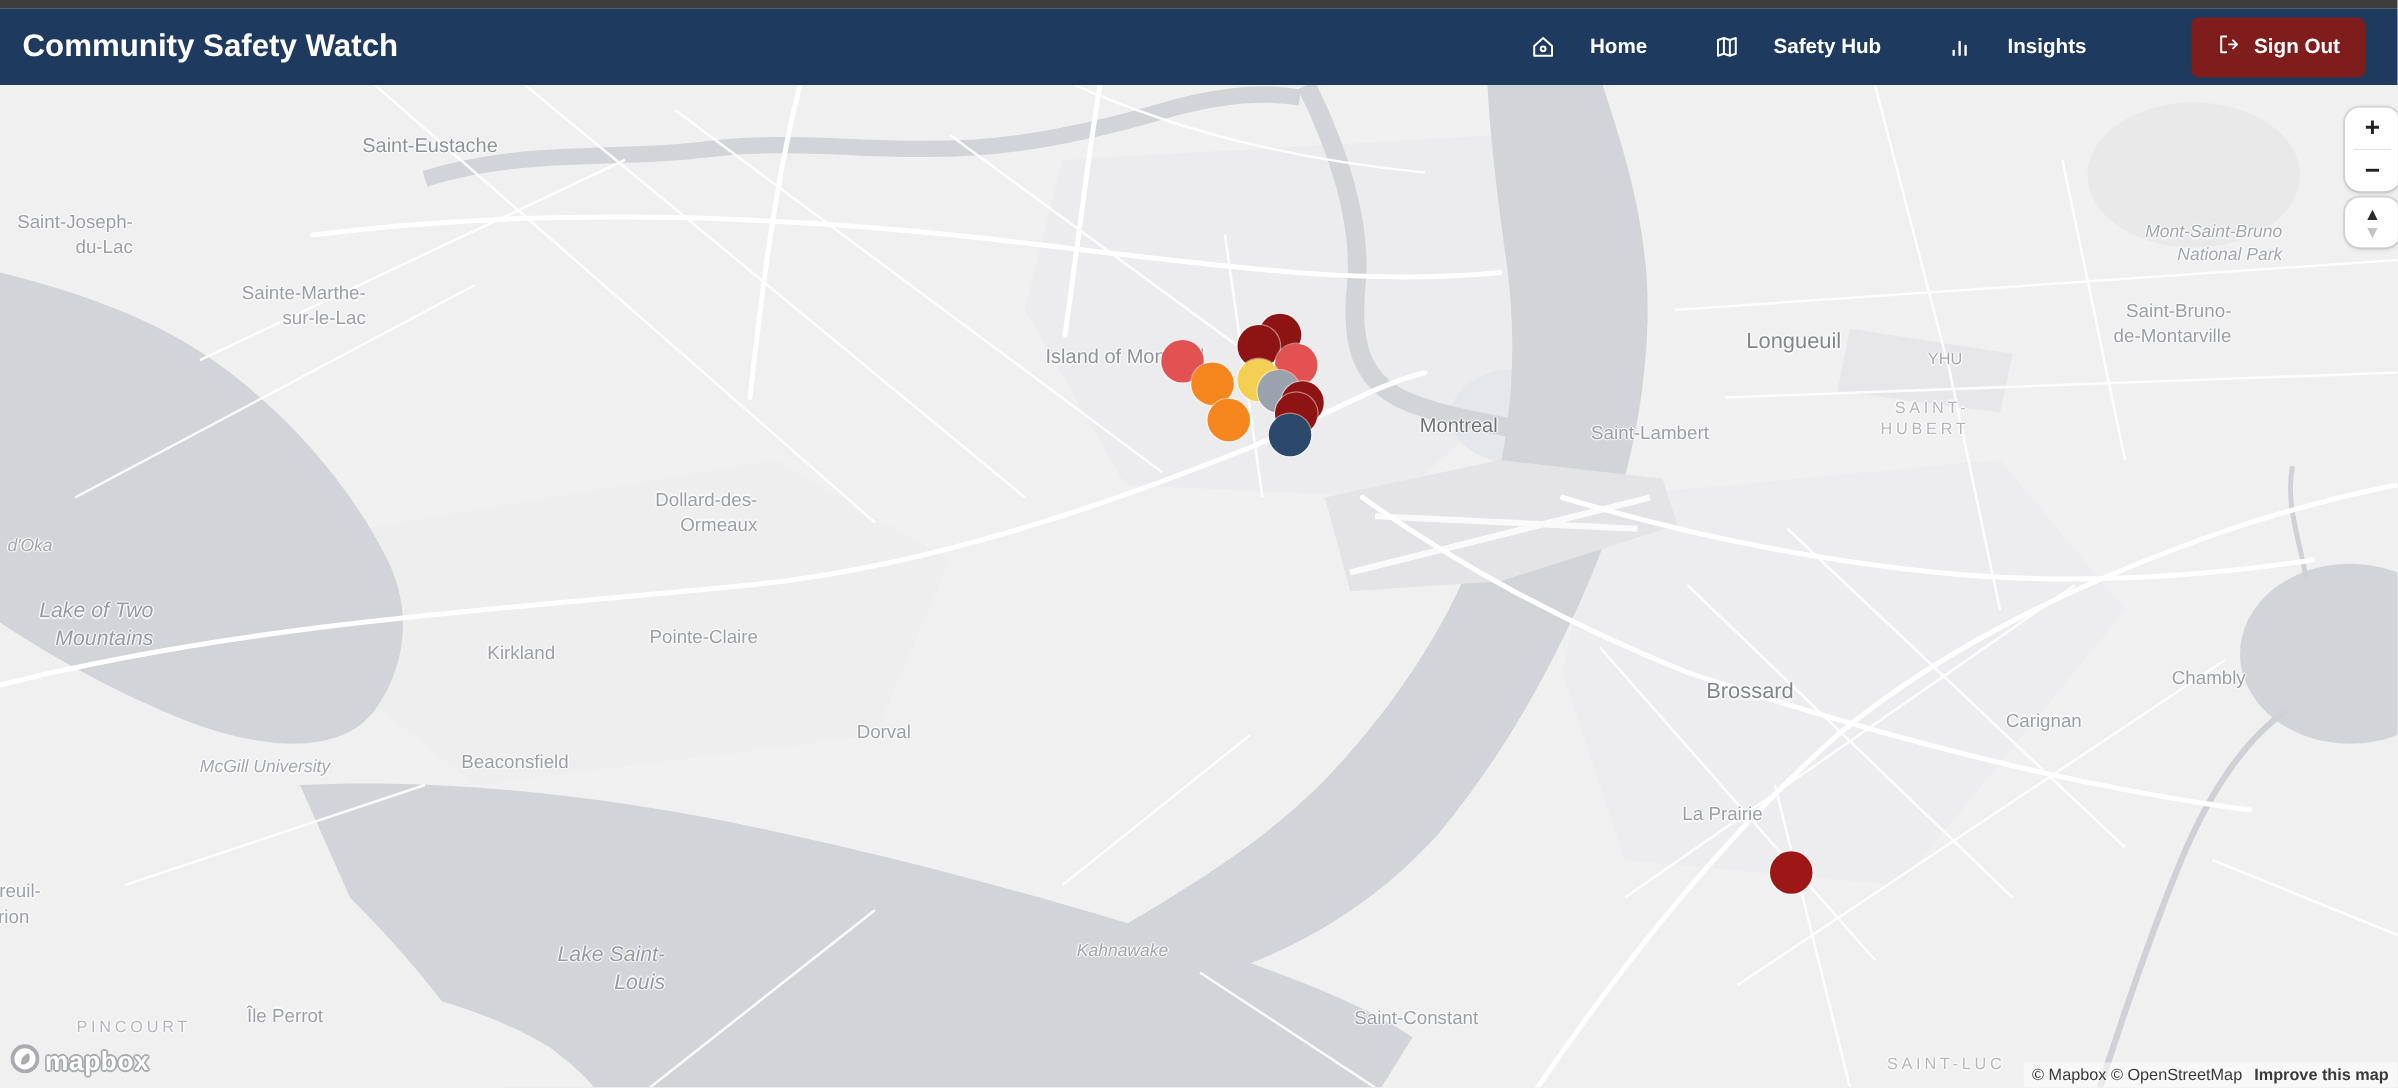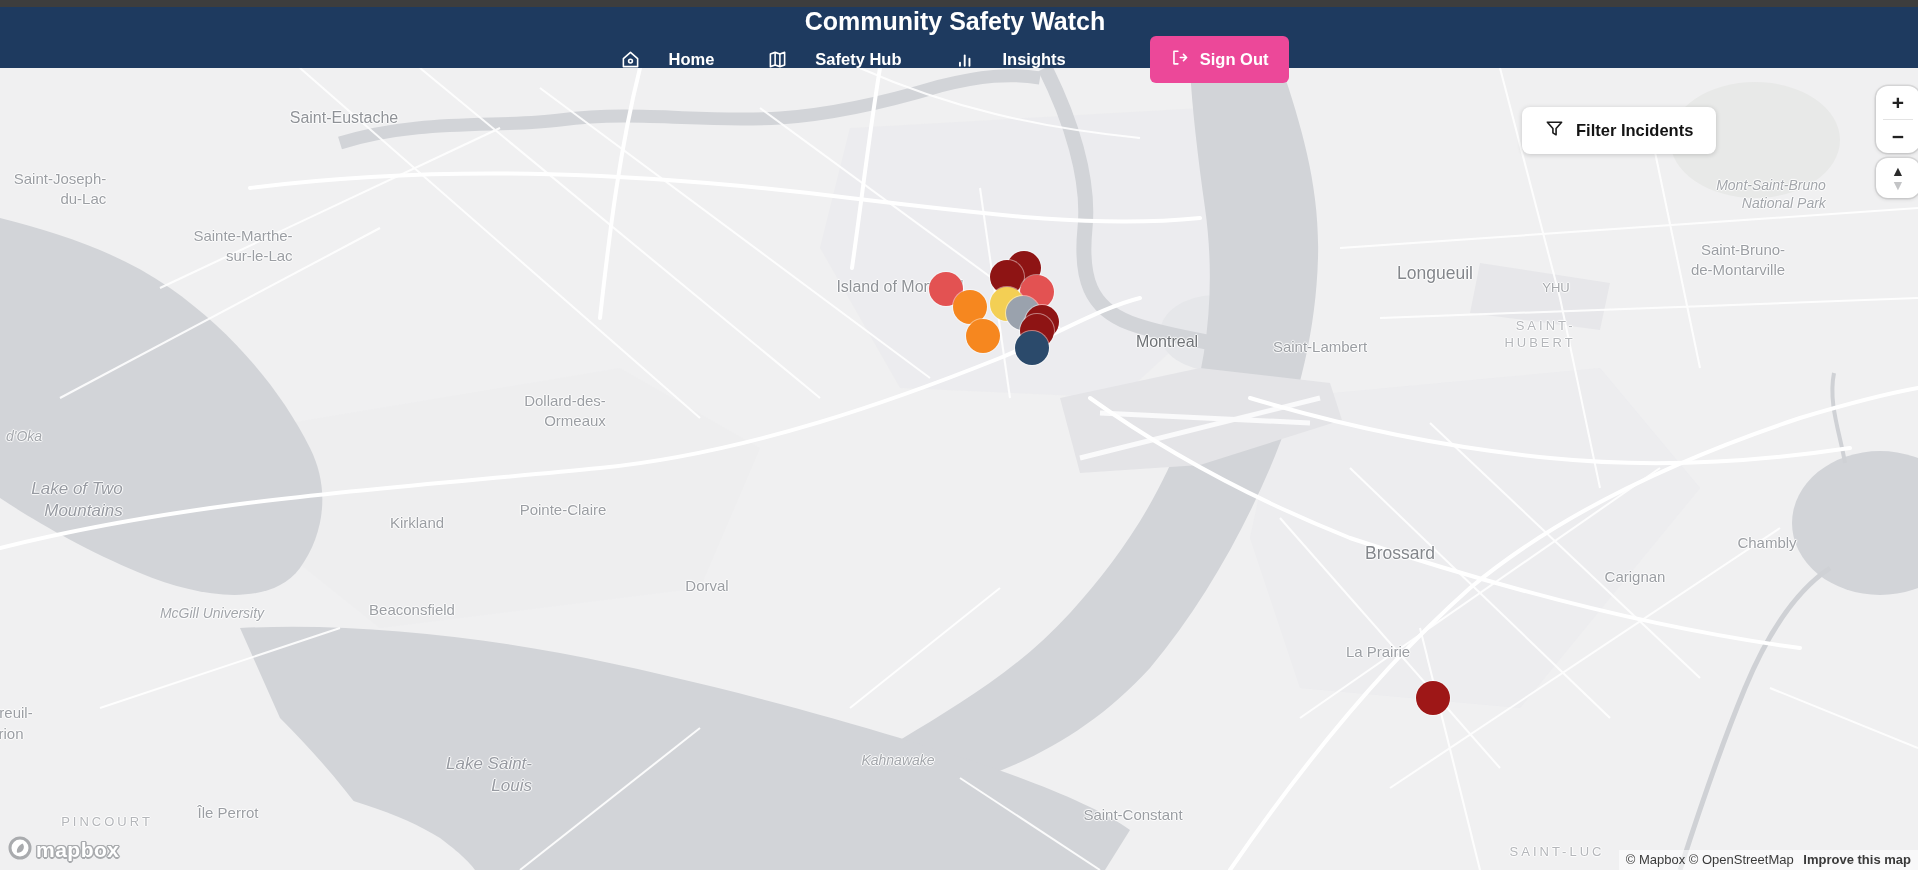--- a/index.html
+++ b/index.html
@@ -6,28 +6,28 @@
   body{
     width:1918px;height:870px;overflow:hidden;position:relative;
     font-family:"Liberation Sans","DejaVu Sans",sans-serif;
     background:#f0f0f1;
   }
   
   .topstrip{position:absolute;left:0;top:0;width:1918px;height:7px;background:#3d3d3d;}
   header{
     position:absolute;left:0;top:7px;width:1918px;height:61px;background:#1e3a5f;
     display:flex;align-items:center;justify-content:space-between;box-sizing:border-box;
-    padding:0 26px 0 18px;z-index:30;flex-direction:column;
+    padding:0 26px 0 18px;z-index:30;
   }
   .app-title{color:#fff;font-size:25px;font-weight:700;}
   .nav{display:flex;align-items:center;gap:54px;}
   .nav-item{display:flex;align-items:center;gap:28px;color:#fff;font-size:16.5px;font-weight:600;cursor:pointer;}
   .nav-item svg{display:block;}
   .signout-btn{
-    margin-left:30px;display:flex;align-items:center;gap:11px;background:#ec4899;color:#fff;
+    margin-left:30px;display:flex;align-items:center;gap:11px;background:#7f1d1d;color:#fff;
     font-size:16.5px;font-weight:700;border:none;border-radius:6px;padding:12px 20px;cursor:pointer;
     font-family:inherit;
   }
   
   #map{position:absolute;left:0;top:68px;width:1918px;height:802px;overflow:hidden;background:#f0f0f1;}
   #basemap{position:absolute;left:0;top:0;}
   .maplabel{
     position:absolute;transform:translate(-50%,-50%);text-align:right;white-space:nowrap;line-height:1.3;
     color:#9b9ea3;
     text-shadow:-1px 0 1px #fff,1px 0 1px #fff,0 -1px 1px #fff,0 1px 1px #fff;
@@ -310,28 +310,20 @@
       <div class="marker" style="left: 970px; top: 239px; background: rgb(246, 135, 31);"></div>
       <div class="marker" style="left: 1007px; top: 236px; background: rgb(243, 207, 84);"></div>
       <div class="marker" style="left: 1023px; top: 245px; background: rgb(154, 162, 173);"></div>
       <div class="marker" style="left: 1042px; top: 254px; background: rgb(142, 20, 20);"></div>
       <div class="marker" style="left: 1037px; top: 263px; background: rgb(142, 20, 20);"></div>
       <div class="marker" style="left: 983px; top: 268px; background: rgb(246, 135, 31);"></div>
       <div class="marker" style="left: 1032px; top: 280px; background: rgb(43, 74, 107);"></div>
       <div class="marker" style="left: 1433px; top: 630px; background: rgb(158, 23, 23);"></div>
     </div>
 
-  <button class="filter-btn">
-    <span>
-      <svg width="19" height="19" viewBox="0 0 24 24" fill="none" stroke="#1a1a1a" stroke-width="2" stroke-linejoin="round">
-          <path d="M3 4 H21 L14 12 V20 L10 17.5 V12 Z"></path>
-        </svg>
-    </span>
-    <span>Filter Incidents</span>
-  </button>
 
   <div class="mapctl mapctl-zoom">
     <button class="ctl-btn">+</button>
     <div class="ctl-divider"></div>
     <button class="ctl-btn">−</button>
   </div>
   <div class="mapctl mapctl-pitch">
     <div class="pitch-up">▲</div>
     <div class="pitch-down">▼</div>
   </div>

